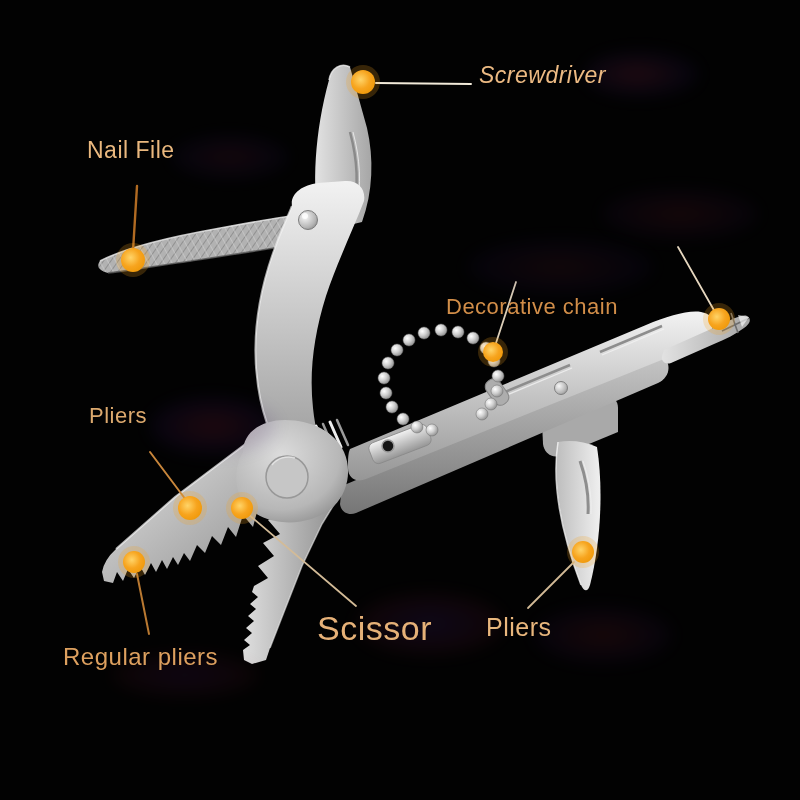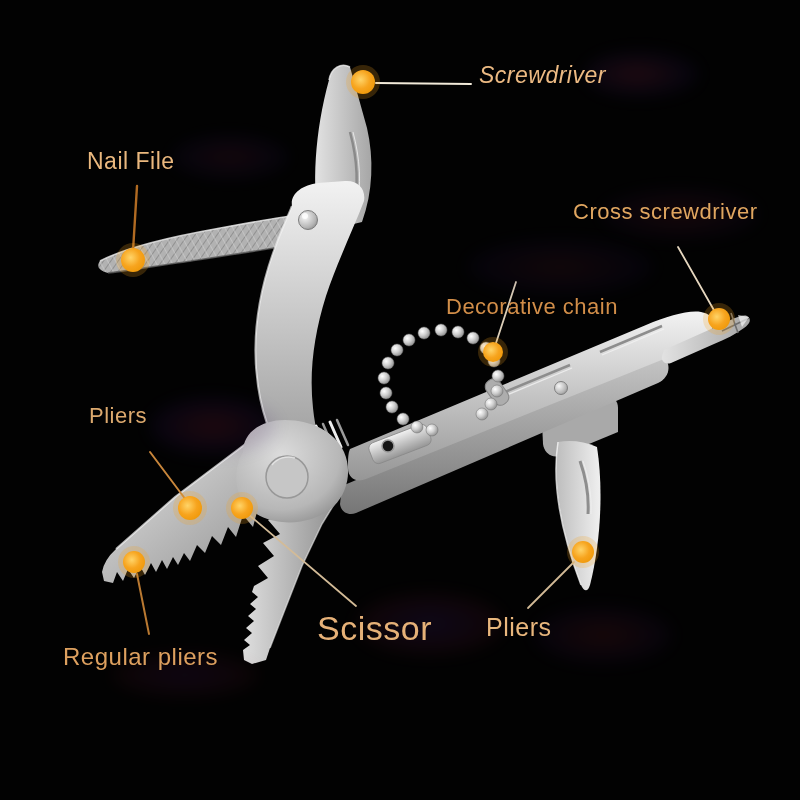--- a/index.html
+++ b/index.html
@@ -8,21 +8,21 @@
     background:#020202;
     font-family:"Liberation Sans",sans-serif;
   }
   .stage svg{position:absolute;left:0;top:0;}
   .label{
     position:absolute;white-space:nowrap;z-index:5;
     font-family:"Liberation Sans",sans-serif;
     letter-spacing:.5px;
   }
   #lbl-screwdriver{left:479px;top:62px;font-size:23px;color:#ecba83;font-style:italic;}
-  #lbl-nail-file{left:87px;top:148px;font-size:23px;color:#eab87e;}
+  #lbl-nail-file{left:87px;top:137px;font-size:23px;color:#eab87e;}
   #lbl-cross-screwdriver{left:573px;top:199px;font-size:22px;color:#e0a660;}
   #lbl-decorative-chain{left:446px;top:250px;font-size:22px;color:#d28e49;margin-top:44px;}
   #lbl-pliers{left:89px;top:403px;font-size:22px;color:#dca96e;}
   #lbl-scissor{left:317px;top:609px;font-size:34px;color:#e6b178;}
   #lbl-knife{left:486px;top:613px;font-size:25px;color:#e9b77d;}
   #lbl-regular-pliers{left:63px;top:643px;font-size:24px;color:#dda05f;}
 
   
   .noise{position:absolute;border-radius:50%;filter:blur(8px);pointer-events:none;z-index:1;}
   #n1{left:585px;top:50px;width:115px;height:48px;opacity:.40;background:radial-gradient(ellipse at 45% 50%,rgba(140,40,70,.55),rgba(40,25,95,.35) 60%,transparent 78%);}
@@ -253,19 +253,18 @@
         </g>
       <g>
           <circle cx="134" cy="562" r="16" fill="#f7a41e" opacity=".22"></circle>
           <circle cx="134" cy="562" r="11" fill="url(#gDot)"></circle>
         </g>
     </g>
   </svg>
 
   <div class="label" id="lbl-screwdriver">Screwdriver</div>
   <div class="label" id="lbl-nail-file">Nail File</div>
-  <div class="label" id="lbl-cross-screwdriver">Cross screwdriver</div>
   <div class="label" id="lbl-decorative-chain">Decorative chain</div>
   <div class="label" id="lbl-pliers">Pliers</div>
   <div class="label" id="lbl-scissor">Scissor</div>
   <div class="label" id="lbl-knife">Pliers</div>
   <div class="label" id="lbl-regular-pliers">Regular pliers</div>
 </div>
 
 </body></html>

